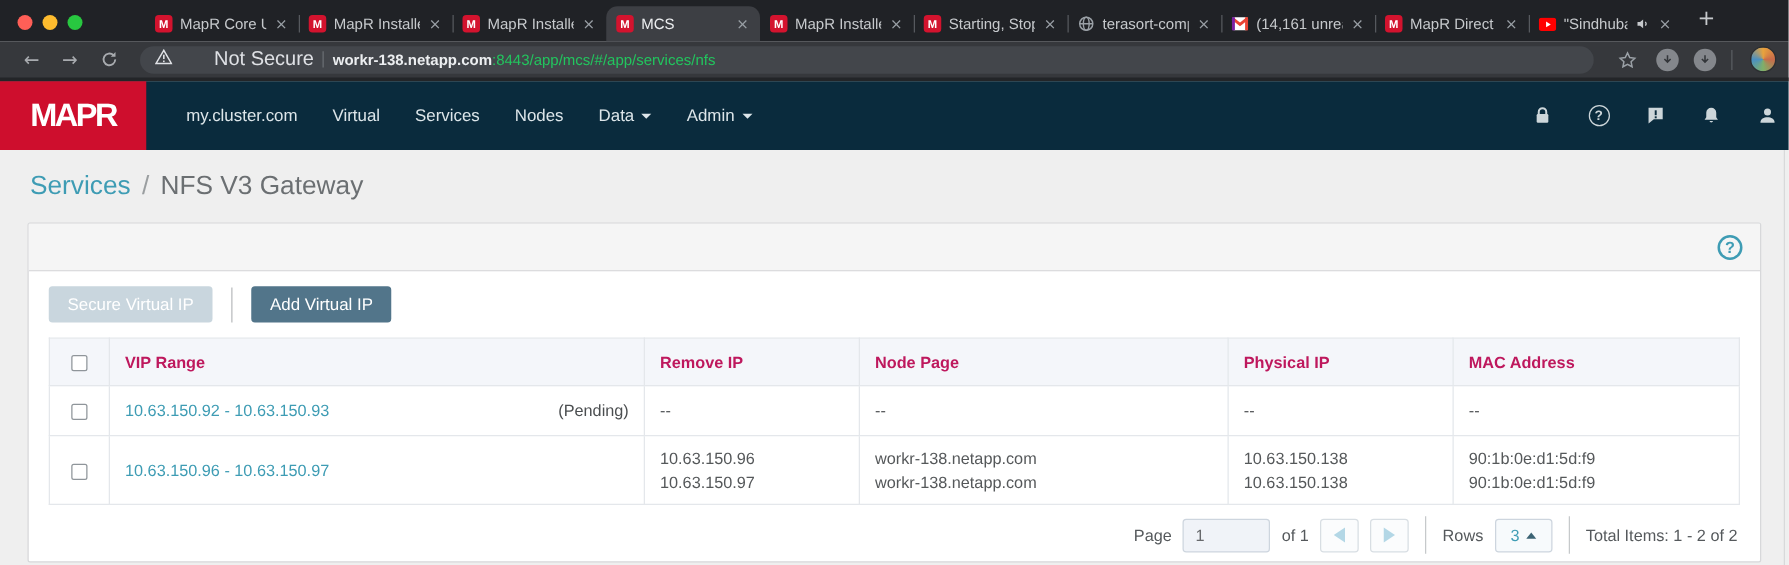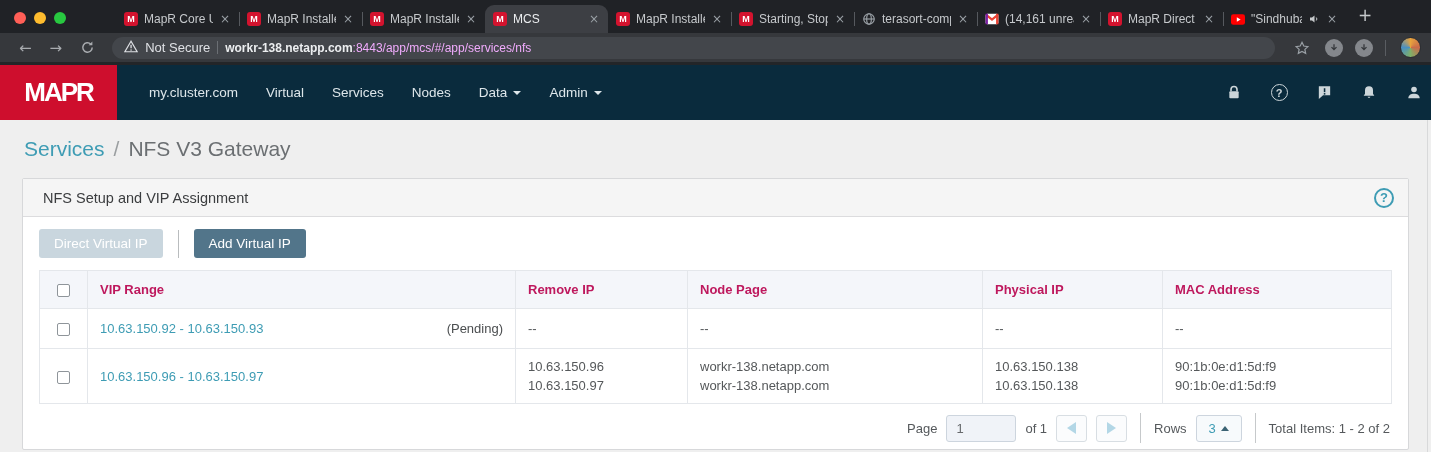--- a/index.html
+++ b/index.html
@@ -22,25 +22,25 @@
   .tab-close { font-size:12px; color:#9aa0a6; line-height:1; padding:0 1px; }
   .fav { flex:0 0 auto; }
   .fav.mapr { width:14px; height:14px; background:#d3132e; border-radius:3px; color:#fff; font-size:9px; font-weight:bold; display:flex; align-items:center; justify-content:center; }
   .fav svg { display:block; }
   .tab-audio { display:flex; align-items:center; }
   .newtab { color:#c6c9cc; font-size:17px; padding:0 10px 4px 12px; align-self:center; cursor:pointer; }
 
   .toolbar { height:32px; background:#36383c; display:flex; align-items:center; padding:0 10px; border-bottom:3px solid #232528; }
   .tb-icon { color:#a8abaf; font-size:15px; padding:0 9px; display:flex; align-items:center; }
   .omnibox { flex:1; height:22px; margin:0 10px 0 8px; background:#43464b; border-radius:12px; display:flex; align-items:center; padding:0 12px; gap:7px; }
-  .ns-label { font-size:13px; color:#dfe1e5; }
+  .ns-label { font-size:16px; color:#dfe1e5;margin-left:26px; }
   .om-div { width:1px; height:13px; background:#6b6f74; }
   .url { font-size:12px; white-space:nowrap; overflow:hidden; }
   .url .host { color:#eceef0; font-weight:bold; }
-  .url .path { color:#f0abfc; }
+  .url .path { color:#22c55e; }
   .ext-circle { width:18px; height:18px; border-radius:50%; background:#84878c; display:flex; align-items:center; justify-content:center; margin:0 6px; }
   .tb-sep { width:1px; height:16px; background:#5a5d62; margin:0 6px; }
   .avatar { width:21px; height:21px; border-radius:50%; margin-left:8px; background:conic-gradient(#e8a33d,#c96b4a,#7fb069,#4a90c2,#e8a33d); border:1px solid #2c2e31; }
 
   
   .mapr-nav { height:55px; background:#0a2b3d; display:flex; align-items:stretch; }
   .logo { width:117px; background:#ce0e2d; color:#fff; font-weight:bold; font-size:26px; letter-spacing:-2px; display:flex; align-items:center; justify-content:center; font-style:normal; cursor:pointer; }
   .nav-items { display:flex; align-items:center; margin-left:20px; gap:4px; }
   .nav-item { color:#dde6ea; font-size:13.5px; padding:8px 12px; display:flex; align-items:center; gap:6px; cursor:pointer; white-space:nowrap; }
   .caret-down { width:0; height:0; border-left:4px solid transparent; border-right:4px solid transparent; border-top:4px solid #dde6ea; }
@@ -278,27 +278,26 @@
   <div class="scroll-hint"></div>
 
   <div class="breadcrumb">
     <a>Services</a>
     <span class="bc-sep">/</span>
     <span class="bc-current">NFS V3 Gateway</span>
   </div>
 
   <div class="panel">
     <div class="panel-header">
-      <span class="panel-title">NFS Setup and VIP Assignment</span>
       <span class="panel-help">?</span>
     </div>
     <div class="panel-body">
 
       <div class="btn-row">
-        <button class="btn disabled">Direct Virtual IP</button>
+        <button class="btn disabled">Secure Virtual IP</button>
         <span class="btn-div"></span>
         <button class="btn primary">Add Virtual IP</button>
       </div>
 
       <table>
         <colgroup>
           <col style="width:48px">
             <col style="width:428px">
             <col style="width:172px">
             <col style="width:295px">

